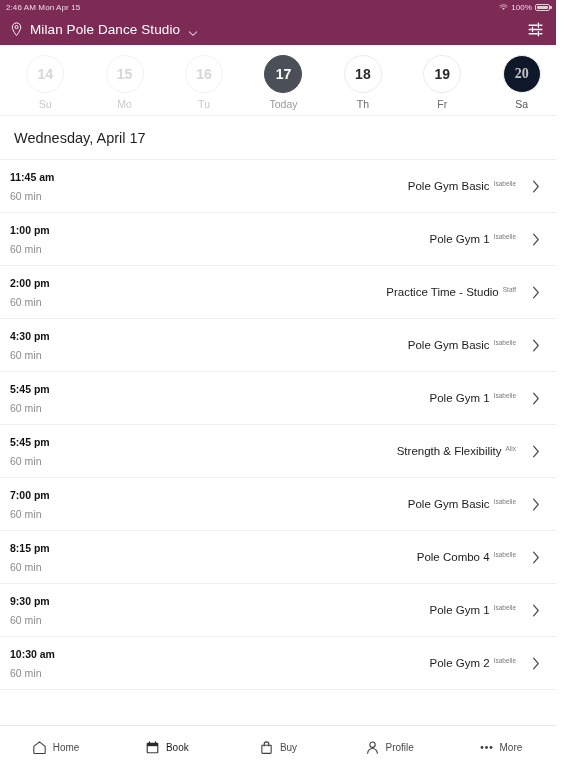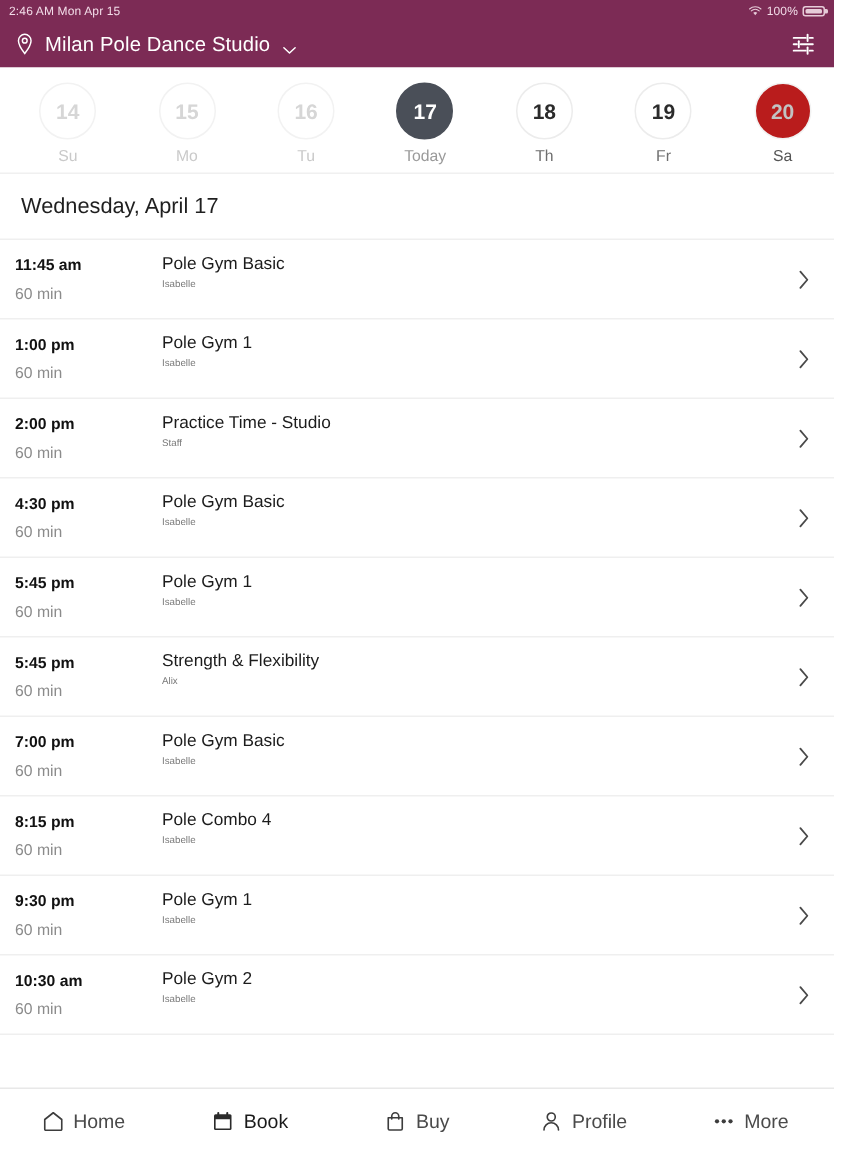--- a/index.html
+++ b/index.html
@@ -53,51 +53,51 @@
     width: 38px; height: 38px; border-radius: 50%;
     display:flex; align-items:center; justify-content:center;
     font-size: 14px; font-weight: 600;
   }
   .daycell.past .daynum { border:1px solid #f2f2f2; color:#d6d6d6; background:#fff; }
   .daycell.past .daylabel { color:#c9c9c9; }
   .daycell.today .daynum { background:#4a4f58; color:#ffffff; border:1px solid #4a4f58; }
   .daycell.today .daylabel { color:#9a9a9a; }
   .daycell.future .daynum { border:1px solid #ececec; color:#2b2b2b; background:#fff; }
   .daycell.future .daylabel { color:#6e6e6e; }
-  .daycell.muted .daynum { background:#b91c1c; border:1px solid #f2f2f2; color:#c2c2c2; }
+  .daycell.muted .daynum { background:#0f172a; border:1px solid #f2f2f2; color:#c2c2c2;font-family:Liberation Serif, serif; }
   .daycell.muted .daylabel { color:#555; }
   .daylabel { font-size: 10.5px; }
 
   
   .scroll { flex:1; overflow:hidden; background:#fff; }
   .date-heading {
     font-size: 14.5px; color:#1f1f1f; padding: 14px 0 13px 14px; font-weight:400;
   }
   .row {
     display:flex; align-items:stretch; min-height: 53px;
     border-top: 1px solid #efefef; padding: 9px 0 9px 0; cursor:pointer;
   }
   .row .timecol { width: 108px; padding-left: 10px; display:flex; flex-direction:column; justify-content:center; gap:7px; }
   .row .time { font-size: 10.5px; font-weight: 700; color:#111; }
   .row .dur { font-size: 10.5px; color:#8b8b8b; }
-  .row .info { flex:1; display:flex; flex-direction:column; justify-content:flex-start; padding-top:1px; gap:4px; }
+  .row .info { flex:1; display:flex; justify-content:flex-end; padding-top:1px; gap:4px;margin-top:10px; }
   .row .cname { font-size: 11.5px; color:#1c1c1c; }
   .row .instructor { font-size: 6.5px; color:#7a7a7a; }
   .row .chevcol { width: 40px; display:flex; align-items:center; justify-content:center; }
   .chev-right { width:8px; height:13px; display:block; }
   .list-end { border-top:1px solid #efefef; height: 1px; }
 
   
   .bottomnav {
     height: 43px; background:#fff; border-top:1px solid #e8e8e8;
     display:flex; align-items:center; flex:none;
   }
   .navitem { flex:1; display:flex; align-items:center; justify-content:center; gap:6px; cursor:pointer; }
   .navitem .nic { width:15px; height:15px; display:block; }
-  .navitem .nlabel { font-size:13px; color:#4a4a4a; }
+  .navitem .nlabel { font-size:10px; color:#4a4a4a; }
   .navitem.active .nlabel { color:#1a1a1a; }
 </style>
 </head>
 <body>
 
 <div class="app">
 
   <div class="statusbar">
     <span>2:46 AM Mon Apr 15</span>
     <span class="status-right">

